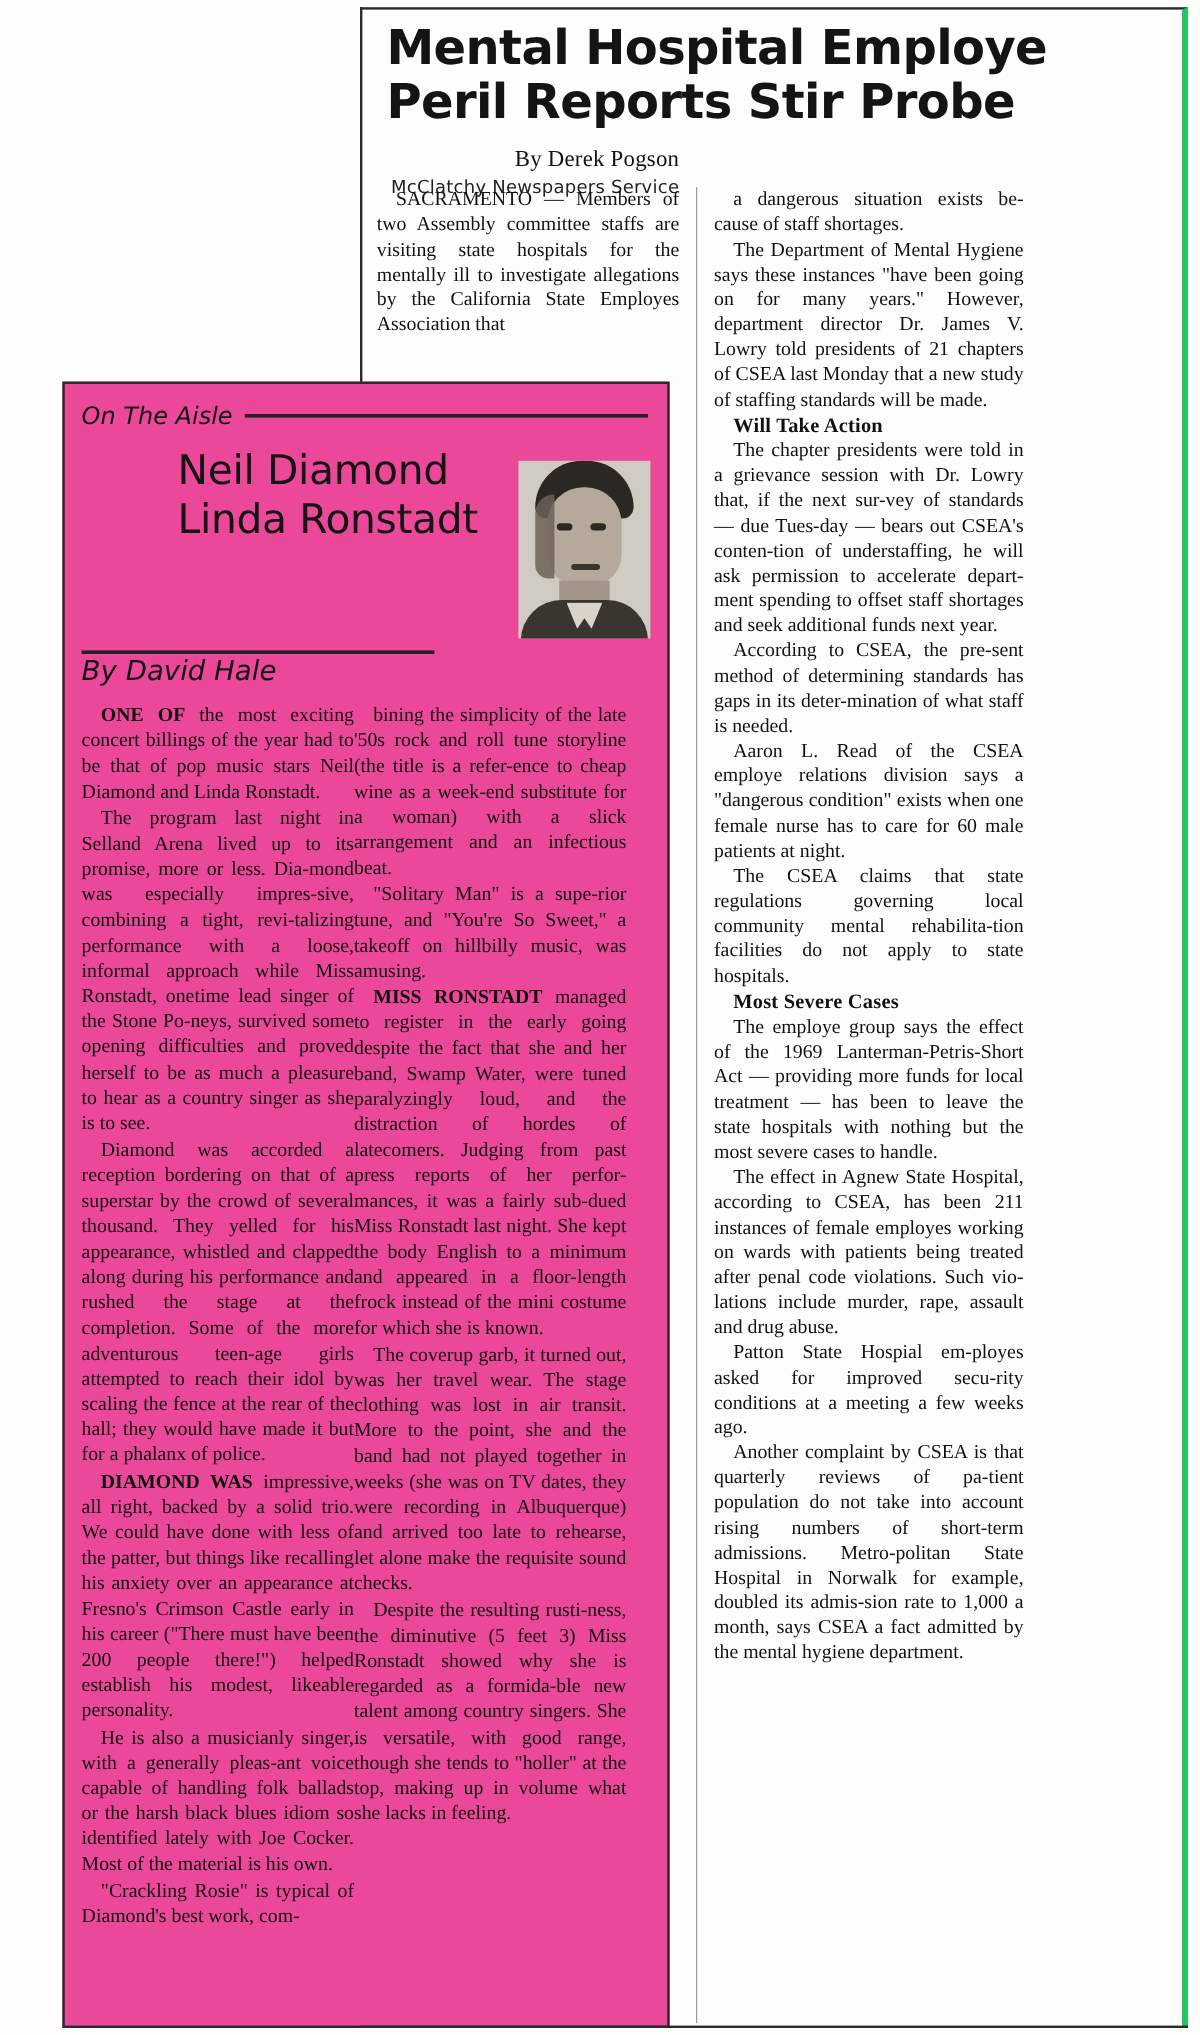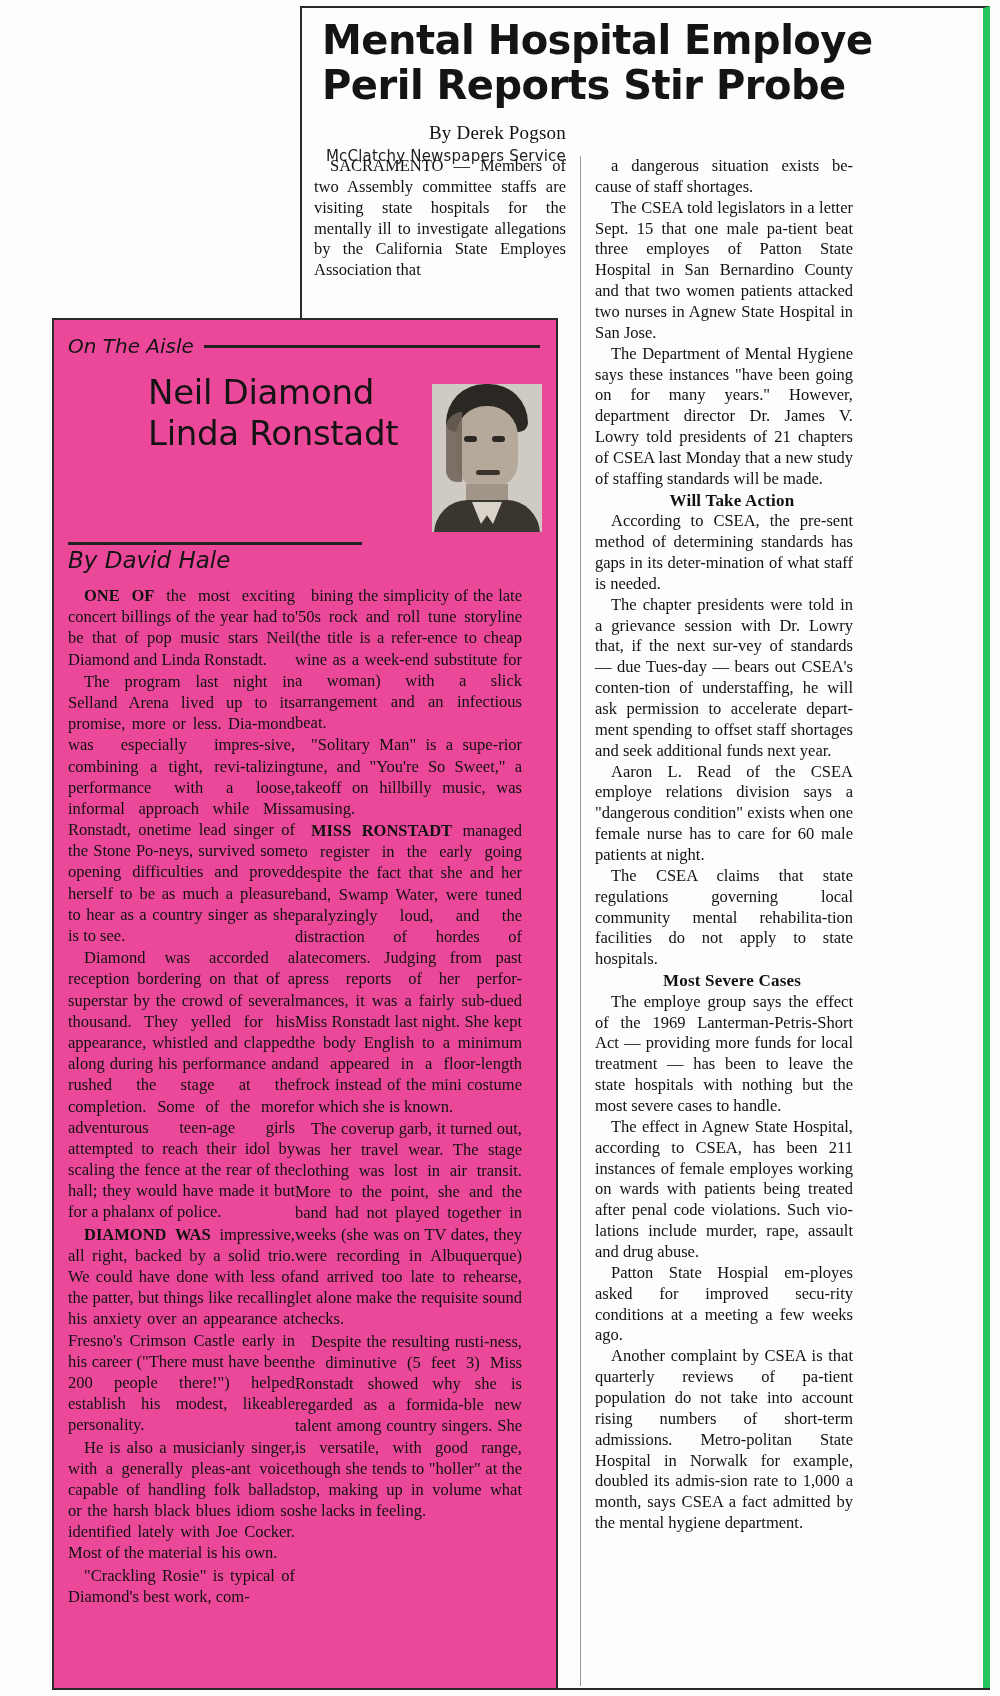--- a/index.html
+++ b/index.html
@@ -21,21 +21,21 @@
 
   
   #news-article {
     position: absolute;
     left: 300px;
     top: 6px;
     width: 690px;
     height: 1684px;
     border-left: 2px solid #2a2a2a;
     border-top: 2px solid #2a2a2a;
-    border-right: 7px solid #22c55e;
+    border-right: 5px solid #22c55e;
     box-sizing: border-box;
     padding: 6px 8px 0 12px;
   }
   .news-headline {
     font-family: "DejaVu Sans", sans-serif;
     font-weight: bold;
     font-size: 40px;
     line-height: 1.12;
     letter-spacing: -0.5px;
     color: #141414;
@@ -80,21 +80,21 @@
     border-left: 1px solid #9a9a9a;
     padding-left: 14px;
     width: 258px;
   }
   .news-col p {
     margin: 0;
     text-indent: 16px;
   }
   .news-col p.first { text-indent: 16px; }
   .subhead {
-    text-align: center;
+    text-align: left;
     font-weight: bold;
     font-size: 17px;
     margin: 4px 0 2px 0;
     text-indent: 0;
     letter-spacing: 0.2px;
   }
 
   
   #review-box {
     position: absolute;
@@ -246,27 +246,26 @@
     </div>
 
     <div class="news-cols">
 
       <div class="news-col left">
         <p class="first">SACRAMENTO — Members of two Assembly committee staffs are visiting state hospitals for the mentally ill to investigate allegations by the California State Employes Association that</p>
       </div>
 
       <div class="news-col right">
         <p>a dangerous situation exists be-cause of staff shortages.</p>
-        <p>The CSEA told legislators in a letter Sept. 15 that one male pa-tient beat three employes of Patton State Hospital in San Bernardino County and that two women patients attacked two nurses in Agnew State Hospital in San Jose.</p>
         <p>The Department of Mental Hygiene says these instances "have been going on for many years." However, department director Dr. James V. Lowry told presidents of 21 chapters of CSEA last Monday that a new study of staffing standards will be made.</p>
 
         <p class="subhead">Will Take Action</p>
 
+        <p>The chapter presidents were told in a grievance session with Dr. Lowry that, if the next sur-vey of standards — due Tues-day — bears out CSEA's conten-tion of understaffing, he will ask permission to accelerate depart-ment spending to offset staff shortages and seek additional funds next year.</p>
         <p>According to CSEA, the pre-sent method of determining standards has gaps in its deter-mination of what staff is needed.</p>
-        <p>The chapter presidents were told in a grievance session with Dr. Lowry that, if the next sur-vey of standards — due Tues-day — bears out CSEA's conten-tion of understaffing, he will ask permission to accelerate depart-ment spending to offset staff shortages and seek additional funds next year.</p>
         <p>Aaron L. Read of the CSEA employe relations division says a "dangerous condition" exists when one female nurse has to care for 60 male patients at night.</p>
         <p>The CSEA claims that state regulations governing local community mental rehabilita-tion facilities do not apply to state hospitals.</p>
 
         <p class="subhead">Most Severe Cases</p>
 
         <p>The employe group says the effect of the 1969 Lanterman-Petris-Short Act — providing more funds for local treatment — has been to leave the state hospitals with nothing but the most severe cases to handle.</p>
         <p>The effect in Agnew State Hospital, according to CSEA, has been 211 instances of female employes working on wards with patients being treated after penal code violations. Such vio-lations include murder, rape, assault and drug abuse.</p>
         <p>Patton State Hospial em-ployes asked for improved secu-rity conditions at a meeting a few weeks ago.</p>
         <p>Another complaint by CSEA is that quarterly reviews of pa-tient population do not take into account rising numbers of short-term admissions. Metro-politan State Hospital in Norwalk for example, doubled its admis-sion rate to 1,000 a month, says CSEA a fact admitted by the mental hygiene department.</p>
       </div>

